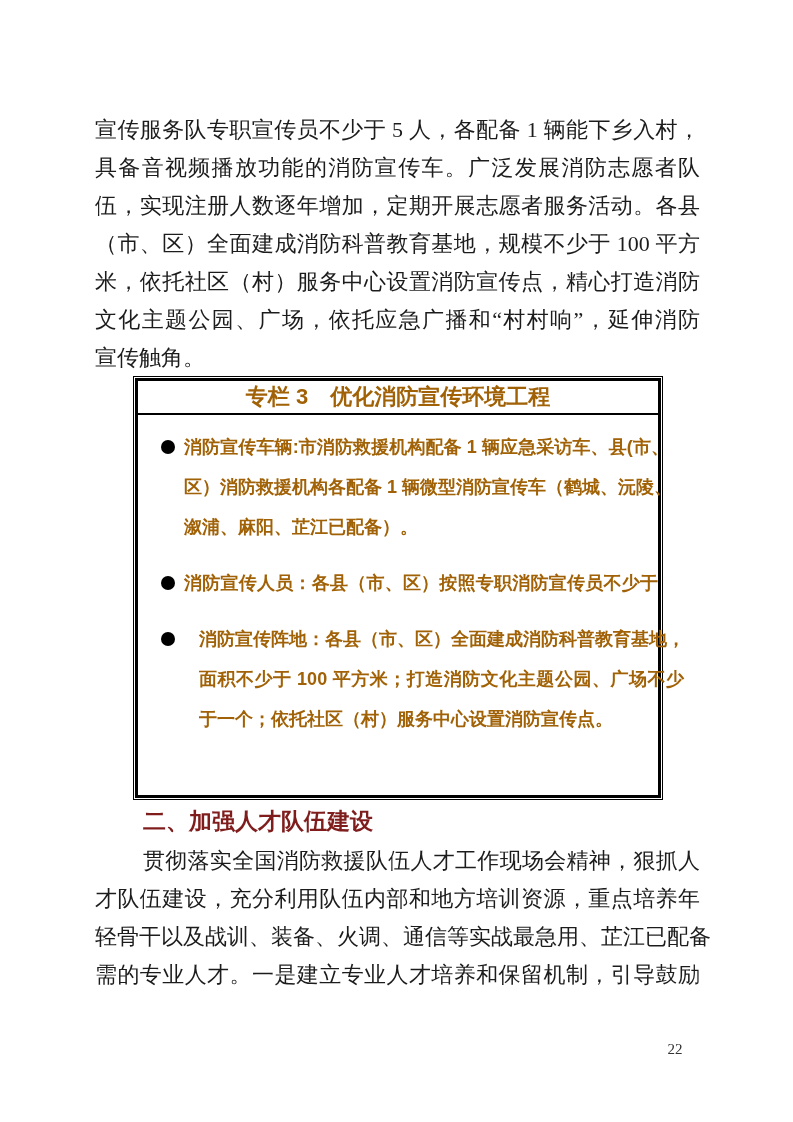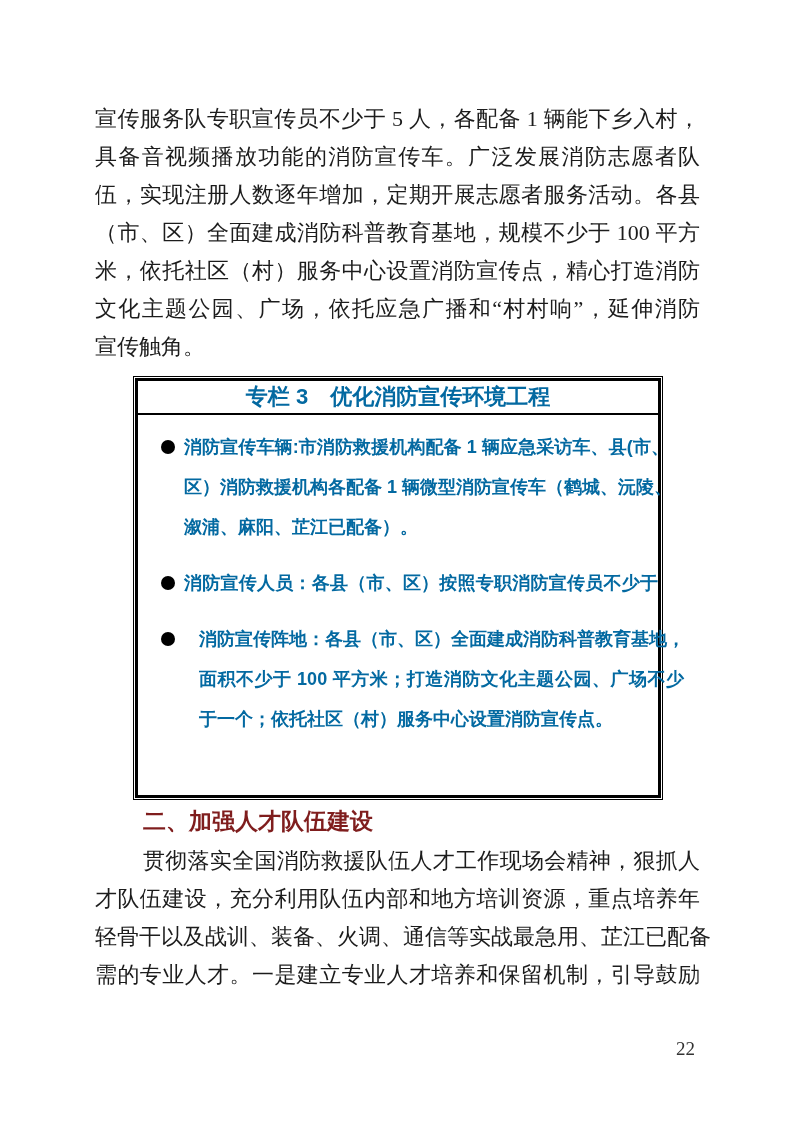--- a/index.html
+++ b/index.html
@@ -17,21 +17,21 @@
   .tline {
     height: 38px;
     line-height: 38px;
     font-size: 22px;
     white-space: nowrap;
     text-align: left;
   }
   .tline.j { text-align: justify; text-align-last: justify; }
   .tline.ind { text-indent: 48px; }
 
-  .p1 { top: 100px; }
+  .p1 { top: 111px; }
   .p2 { top: 842px; }
 
   
   .heading {
     position: absolute;
     left: 95px;
     top: 802px;
     width: 605px;
     height: 38px;
     line-height: 38px;
@@ -54,21 +54,21 @@
     border: 1px solid #000000;
     padding: 1px;
     background: #ffffff;
   }
   .colbox-inner {
     box-sizing: border-box;
     width: 100%;
     height: 100%;
     border: 3px solid #000000;
     font-family: "Liberation Sans", "DejaVu Sans", sans-serif;
-    color: #0369a1;
+    color: #a16207;
   }
   .colbox-title {
     height: 32px;
     line-height: 32px;
     border-bottom: 2px solid #000000;
     text-align: center;
     font-size: 22px;
     font-weight: bold;
     white-space: nowrap;
   }
@@ -94,22 +94,22 @@
   }
   .bline.j { text-align: justify; text-align-last: justify; }
 
   .pagenum {
     position: absolute;
     left: 655px;
     top: 1038px;
     width: 40px;
     height: 22px;
     line-height: 22px;
-    text-align: right;
-    font-size: 19px;
+    text-align: center;
+    font-size: 15px;
     color: #333333;
     font-family: "Liberation Serif", "DejaVu Serif", serif;
   }
 </style>
 </head>
 <body>
 
 <div class="page">
 
   <div class="para p1">

